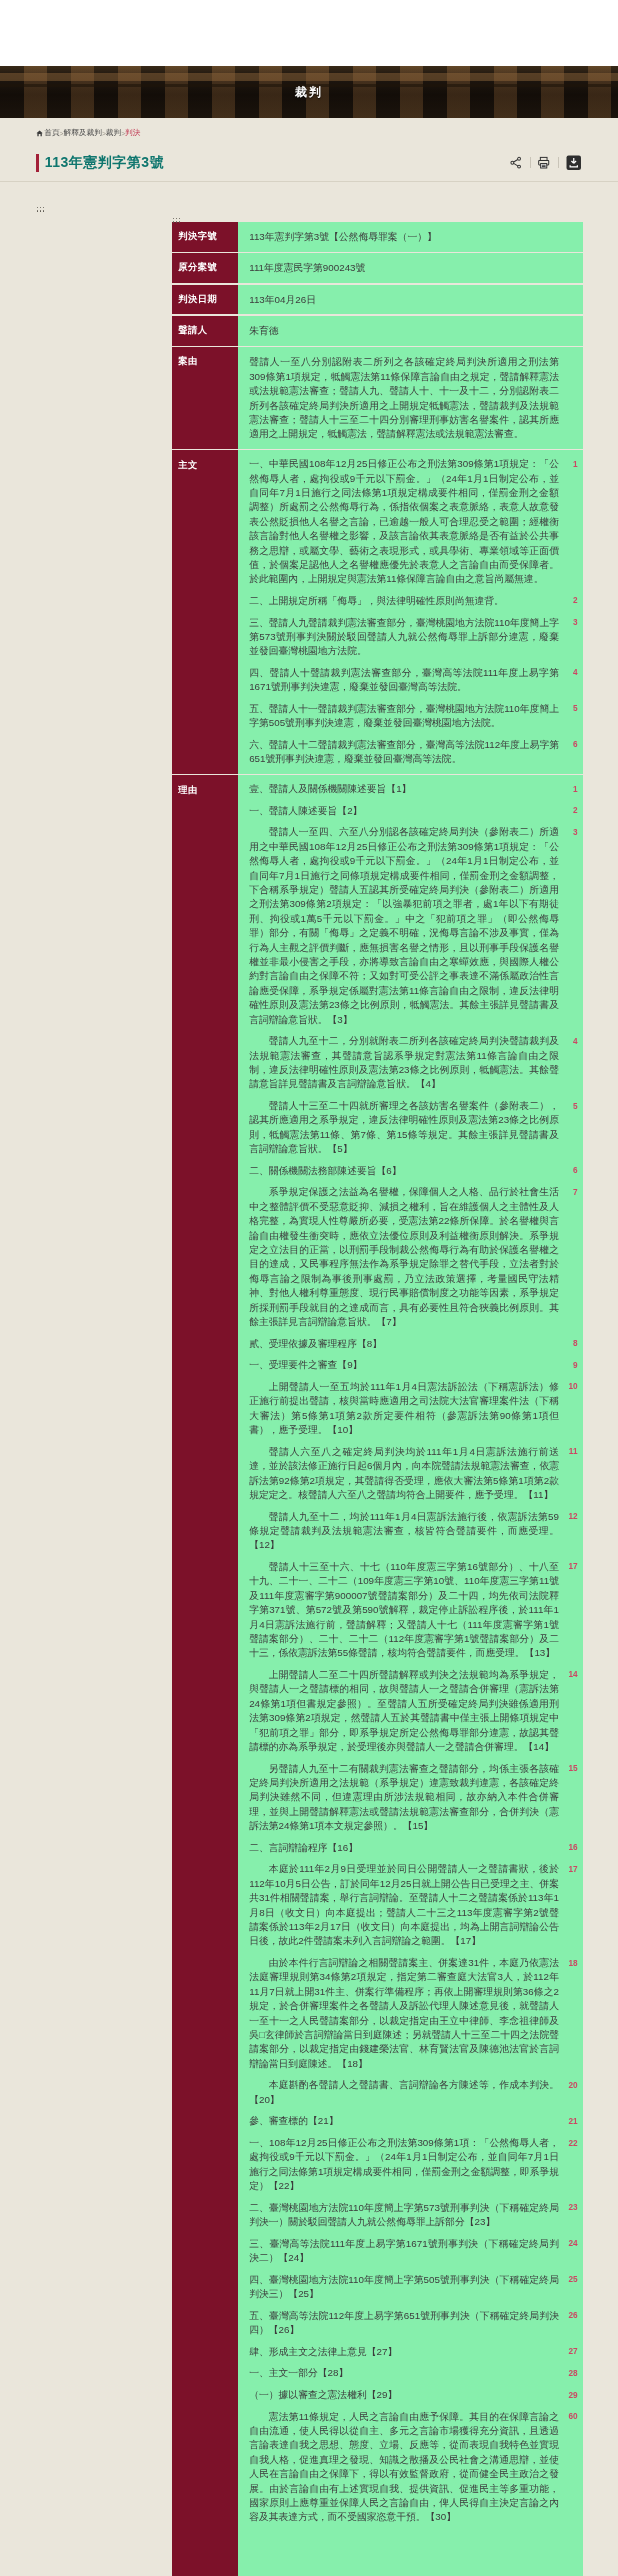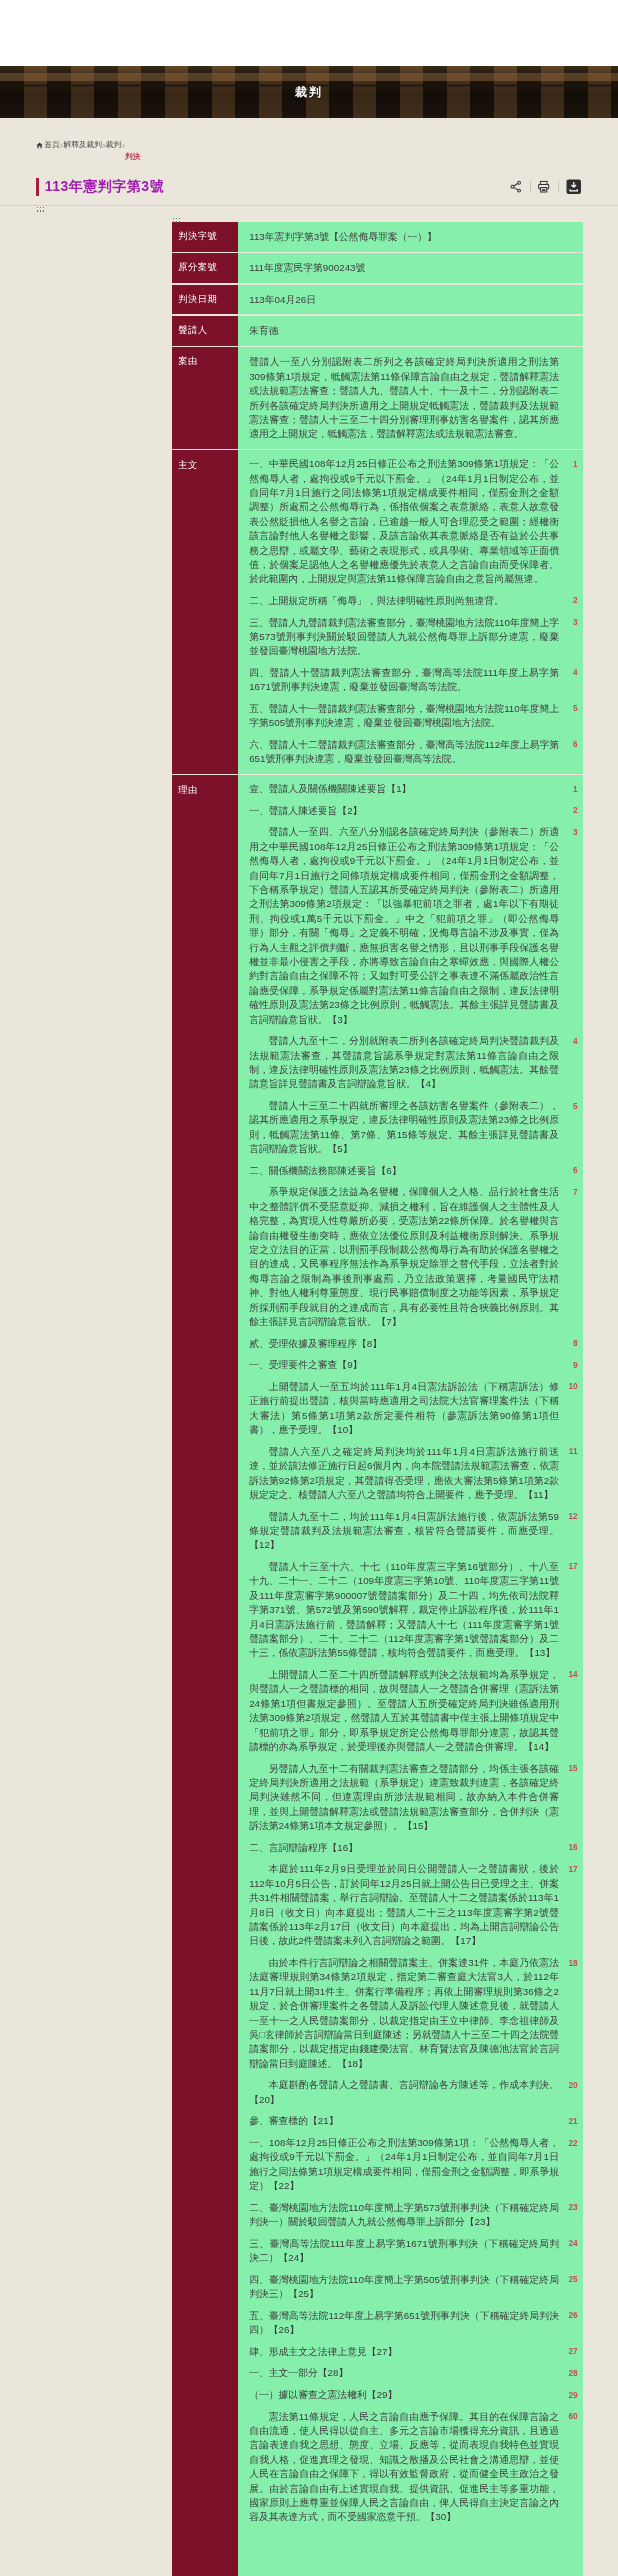--- a/index.html
+++ b/index.html
@@ -11,39 +11,39 @@
   .hero{background:
     repeating-linear-gradient(90deg, rgba(0,0,0,0.38) 0 24px, rgba(120,82,44,0.30) 24px 47px),
     linear-gradient(180deg,#5a4326 0%,#34261a 18%,#1e150d 55%,#2b1f13 100%);}
   .hero-band{position:absolute;left:0;right:0;top:7.2px;height:8.2px;background:rgba(150,108,62,.45);}
   .hero-band2{position:absolute;left:0;right:0;top:17.5px;height:3.1px;background:rgba(30,20,10,.6);}
   .hero-title{position:absolute;left:0;right:0;top:0;height:52px;line-height:52px;text-align:center;
     color:#fff;font-size:12px;letter-spacing:2.1px;font-weight:bold;text-shadow:0 0.5px 1.5px rgba(0,0,0,.8);}
   .crumbs{padding:10.3px 0 0 36px;font-size:7.7px;color:#4a4a4a;display:flex;align-items:center;gap:0;}
   .crumbs a{color:#4a4a4a;text-decoration:none;}
   .crumb-sep{color:#9a958a;font-size:6.7px;}
-  .crumb-current{color:#c13a54;font-weight:bold;margin-top:24px;}
+  .crumb-current{color:#c13a54;font-weight:normal;}
   .home-ic{width:7.2px;height:7.2px;display:inline-block;margin-right:1px;}
   .title-row{margin:15.5px 36px 0 36px;display:flex;justify-content:space-between;align-items:center;}
   .title-left{display:flex;align-items:center;}
   .title-bar{width:2.6px;height:17.5px;background:#a32038;margin-right:6.2px;}
-  .page-title{font-size:14px;font-weight:bold;color:#a21caf;letter-spacing:0.5px;}
+  .page-title{font-size:14px;font-weight:bold;color:#0f766e;letter-spacing:0.5px;}
   .actions{display:flex;align-items:center;gap:6.2px;}
   .act-sep{width:0.5px;height:11.3px;background:#c9c4b8;}
   .act-btn{background:none;border:none;padding:1px;cursor:pointer;display:flex;align-items:center;}
   .rule{margin-top:9.3px;border-top:0.5px solid #d7d2c4;height:0;}
   .drag-dots{position:absolute;width:7.7px;height:5.2px;display:grid;grid-template-columns:repeat(3,1fr);grid-gap:1.5px;}
   .drag-dots i{width:1.3px;height:1.3px;background:#5a564e;border-radius:50%;display:block;}
   .dots-a{left:37px;top:207px;}
   .dots-b{left:173px;top:218px;z-index:5;}
   .jtable{position:absolute;left:172px;top:222px;width:411px;height:2870px;display:flex;flex-direction:column;overflow:hidden;}
   .row{display:flex;margin-bottom:1.5px;flex:0 0 auto;}
   .row:last-child{flex:1 1 auto;margin-bottom:0;}
   .cell-label{width:54px;flex:0 0 54px;background:#7c1129;color:#ffffff;padding:8.2px 6.2px 6.2px 6.2px;
-    font-size:9.3px;letter-spacing:0.5px;line-height:12.4px;}
+    font-size:9.3px;letter-spacing:0.5px;line-height:12.4px;font-weight:bold;}
   .cell-content{flex:1;background:#86efac;padding:6.7px 24px 7.2px 10.8px;font-size:9.8px;line-height:14.4px;
     color:#3c3c3c;text-align:justify;}
   .val{padding-top:1.5px;}
   .para{position:relative;margin:0 0 7.2px 0;}
   .para:last-child{margin-bottom:0;}
   .para.indent{text-indent:2em;}
   .pnum{position:absolute;right:-18.5px;top:0.5px;color:#cc4763;font-weight:bold;font-size:8.2px;text-indent:0;}
 </style>
 </head>
 <body>

